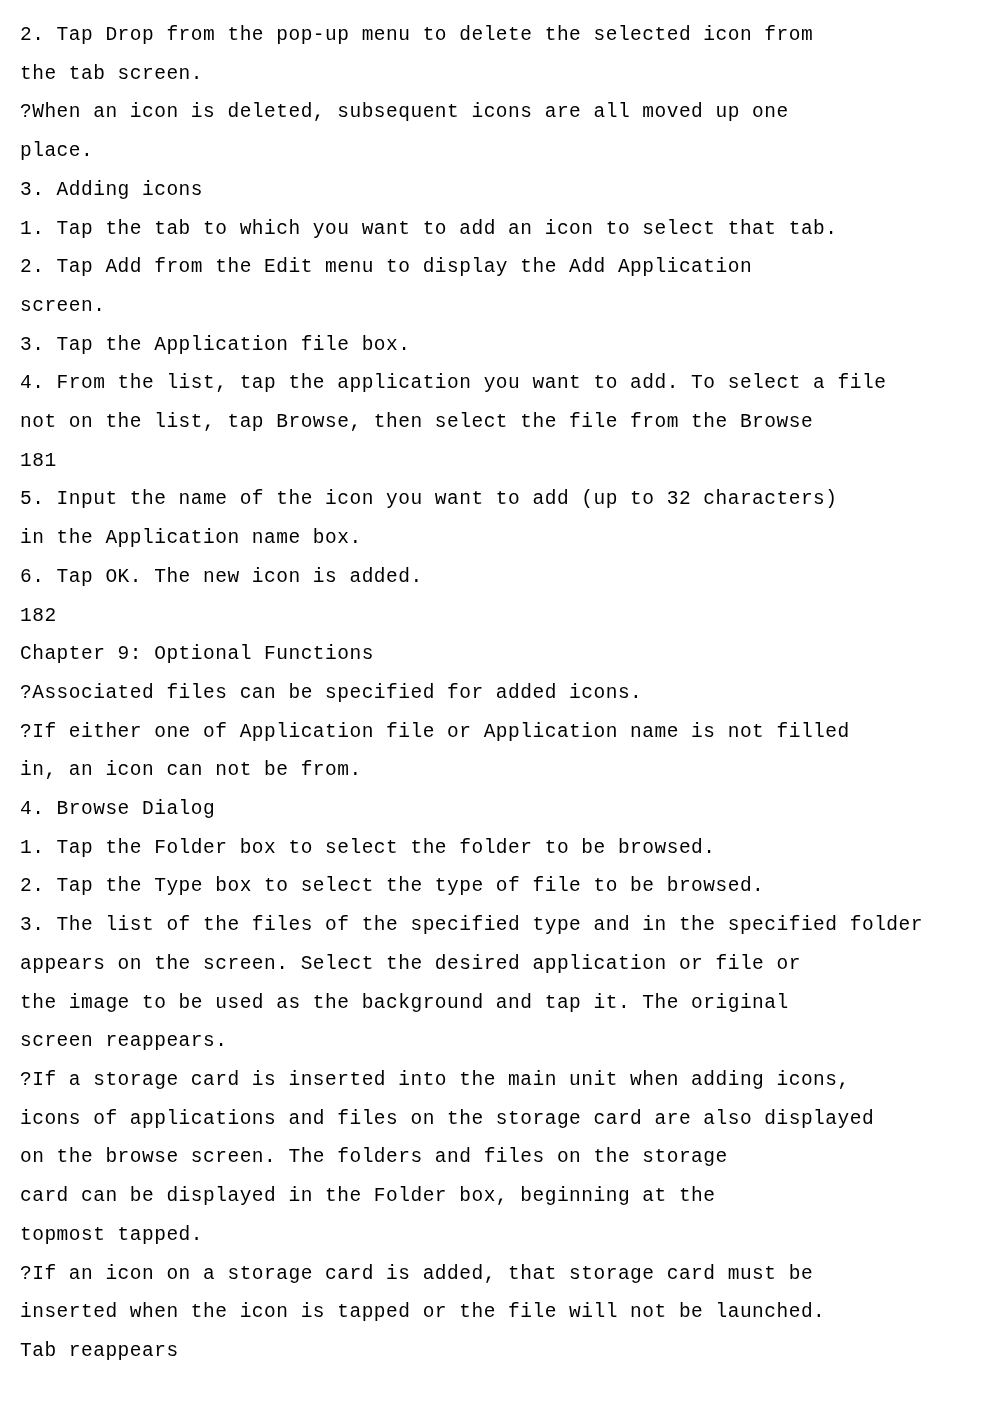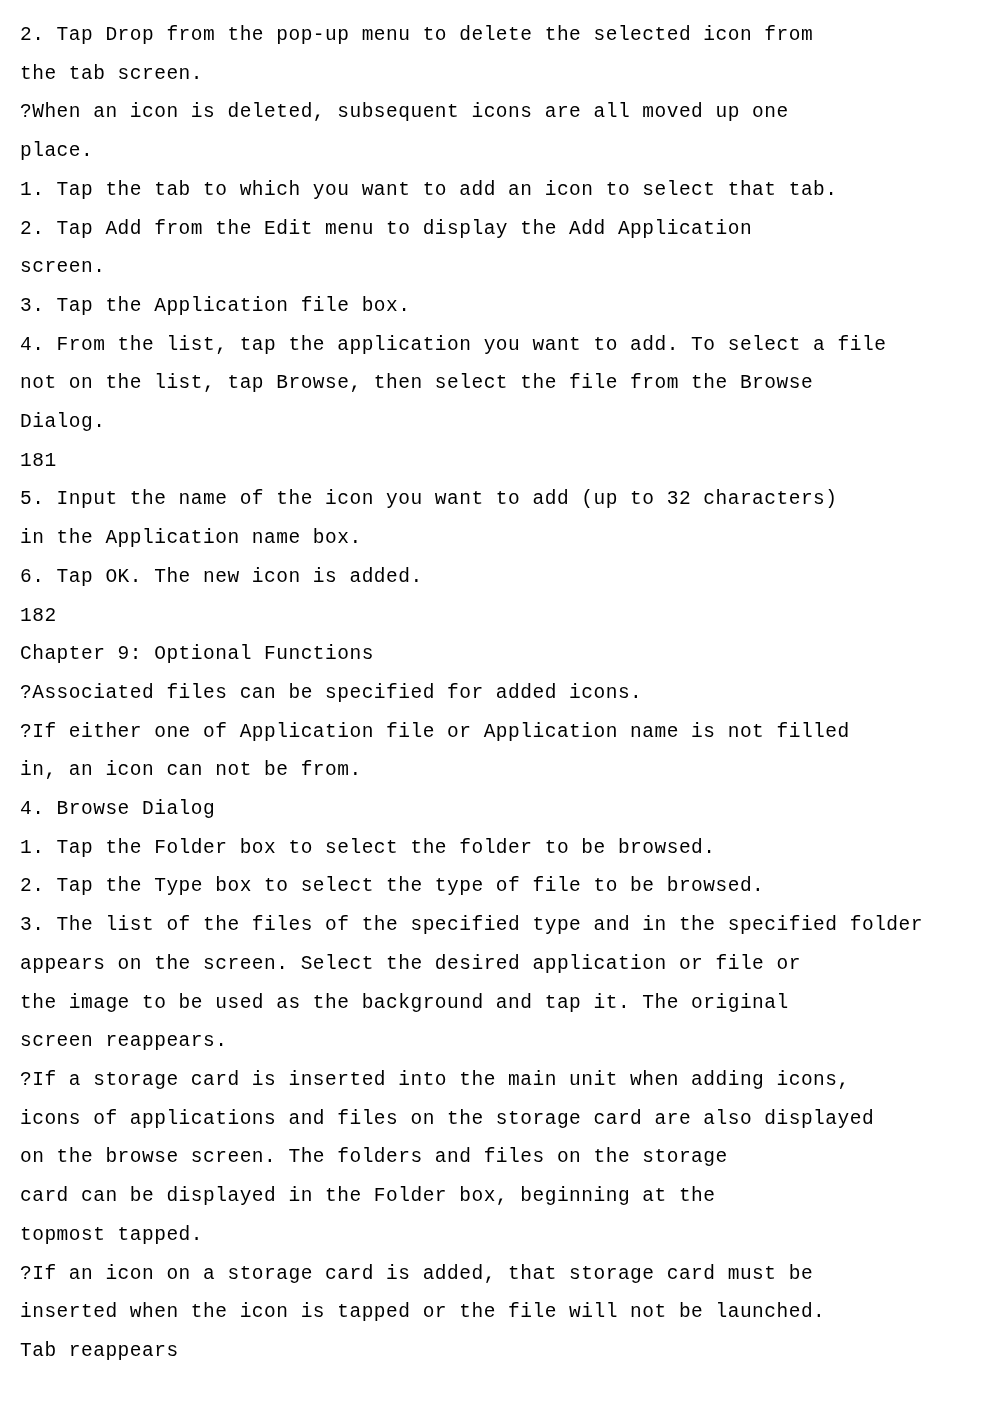--- a/index.html
+++ b/index.html
@@ -23,27 +23,27 @@
     }
   </style>
 </head>
 <body>
 
 <div>
   <div class="line">2. Tap Drop from the pop-up menu to delete the selected icon from</div>
   <div class="line">the tab screen.</div>
   <div class="line">?When an icon is deleted, subsequent icons are all moved up one</div>
   <div class="line">place.</div>
+  <div class="line">3. Adding icons</div>
   <div class="line">1. Tap the tab to which you want to add an icon to select that tab.</div>
   <div class="line">2. Tap Add from the Edit menu to display the Add Application</div>
   <div class="line">screen.</div>
   <div class="line">3. Tap the Application file box.</div>
   <div class="line">4. From the list, tap the application you want to add. To select a file</div>
   <div class="line">not on the list, tap Browse, then select the file from the Browse</div>
-  <div class="line">Dialog.</div>
   <div class="line">181</div>
   <div class="line">5. Input the name of the icon you want to add (up to 32 characters)</div>
   <div class="line">in the Application name box.</div>
   <div class="line">6. Tap OK. The new icon is added.</div>
   <div class="line">182</div>
   <div class="line">Chapter 9: Optional Functions</div>
   <div class="line">?Associated files can be specified for added icons.</div>
   <div class="line">?If either one of Application file or Application name is not filled</div>
   <div class="line">in, an icon can not be from.</div>
   <div class="line">4. Browse Dialog</div>

